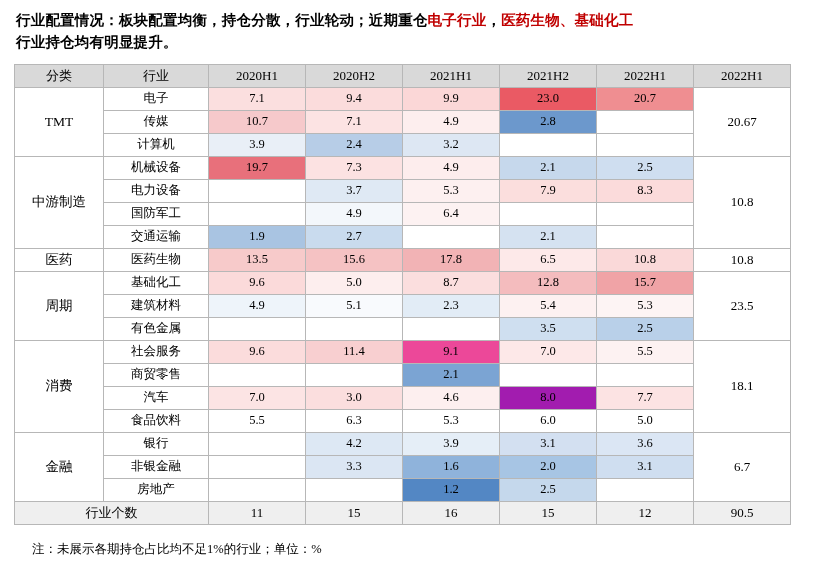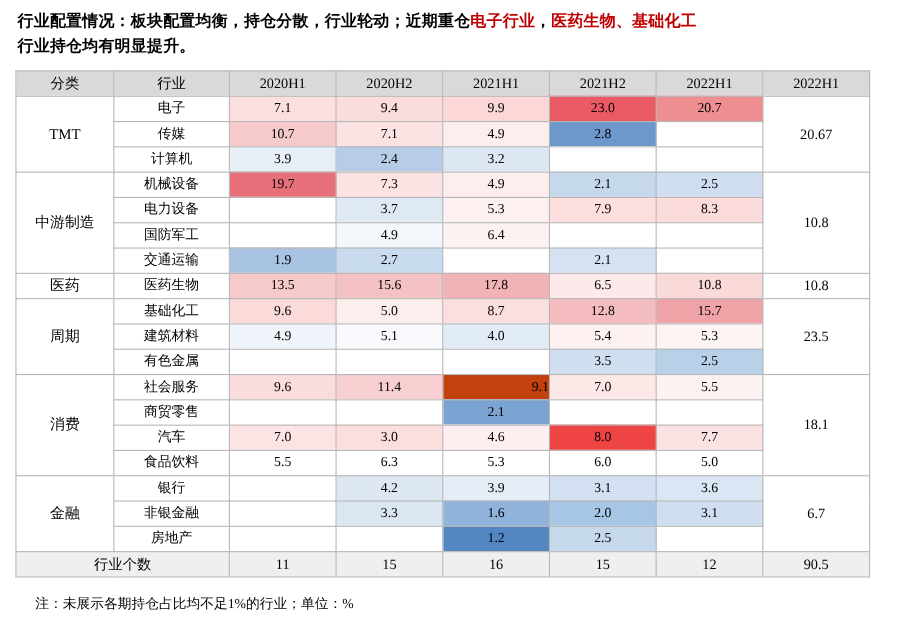--- a/index.html
+++ b/index.html
@@ -183,56 +183,56 @@
           <td class="val" style="background: rgb(253, 238, 238);">5.0</td>
           <td class="val" style="background: rgb(251, 222, 222);">8.7</td>
           <td class="val" style="background: rgb(244, 188, 190);">12.8</td>
           <td class="val" style="background: rgb(240, 163, 166);">15.7</td>
           <td class="total" rowspan="3">23.5</td>
         </tr>
         <tr>
           <td class="ind">建筑材料</td>
           <td class="val" style="background: rgb(238, 244, 250);">4.9</td>
           <td class="val" style="background: rgb(248, 250, 253);">5.1</td>
-          <td class="val" style="background: rgb(226, 236, 246);">4.0</td>
+          <td class="val" style="background: rgb(226, 236, 246);">2.3</td>
           <td class="val" style="background: rgb(253, 241, 241);">5.4</td>
           <td class="val" style="background: rgb(253, 244, 244);">5.3</td>
         </tr>
         <tr>
           <td class="ind">有色金属</td>
           <td class="val" style="background: rgb(255, 255, 255);"></td>
           <td class="val" style="background: rgb(255, 255, 255);"></td>
           <td class="val" style="background: rgb(255, 255, 255);"></td>
           <td class="val" style="background: rgb(207, 223, 240);">3.5</td>
           <td class="val" style="background: rgb(185, 208, 233);">2.5</td>
         </tr>
         <tr>
           <td class="cat" rowspan="4">消费</td>
           <td class="ind">社会服务</td>
           <td class="val" style="background: rgb(251, 220, 220);">9.6</td>
           <td class="val" style="background: rgb(248, 207, 208);">11.4</td>
-          <td class="val" style="background: #c2410c; text-align: right;">9.1</td>
+          <td class="val" style="background: #ec4899;">9.1</td>
           <td class="val" style="background: rgb(253, 232, 232);">7.0</td>
           <td class="val" style="background: rgb(253, 242, 242);">5.5</td>
           <td class="total" rowspan="4">18.1</td>
         </tr>
         <tr>
           <td class="ind">商贸零售</td>
           <td class="val" style="background: rgb(255, 255, 255);"></td>
           <td class="val" style="background: rgb(255, 255, 255);"></td>
           <td class="val" style="background: rgb(123, 164, 211);">2.1</td>
           <td class="val" style="background: rgb(255, 255, 255);"></td>
           <td class="val" style="background: rgb(255, 255, 255);"></td>
         </tr>
         <tr>
           <td class="ind">汽车</td>
           <td class="val" style="background: rgb(252, 228, 228);">7.0</td>
           <td class="val" style="background: rgb(251, 222, 222);">3.0</td>
           <td class="val" style="background: rgb(253, 239, 239);">4.6</td>
-          <td class="val" style="background: #ef4444;">8.0</td>
+          <td class="val" style="background: #a21caf;">8.0</td>
           <td class="val" style="background: rgb(252, 227, 227);">7.7</td>
         </tr>
         <tr>
           <td class="ind">食品饮料</td>
           <td class="val" style="background: rgb(255, 255, 255);">5.5</td>
           <td class="val" style="background: rgb(255, 255, 255);">6.3</td>
           <td class="val" style="background: rgb(255, 255, 255);">5.3</td>
           <td class="val" style="background: rgb(255, 255, 255);">6.0</td>
           <td class="val" style="background: rgb(255, 255, 255);">5.0</td>
         </tr>

